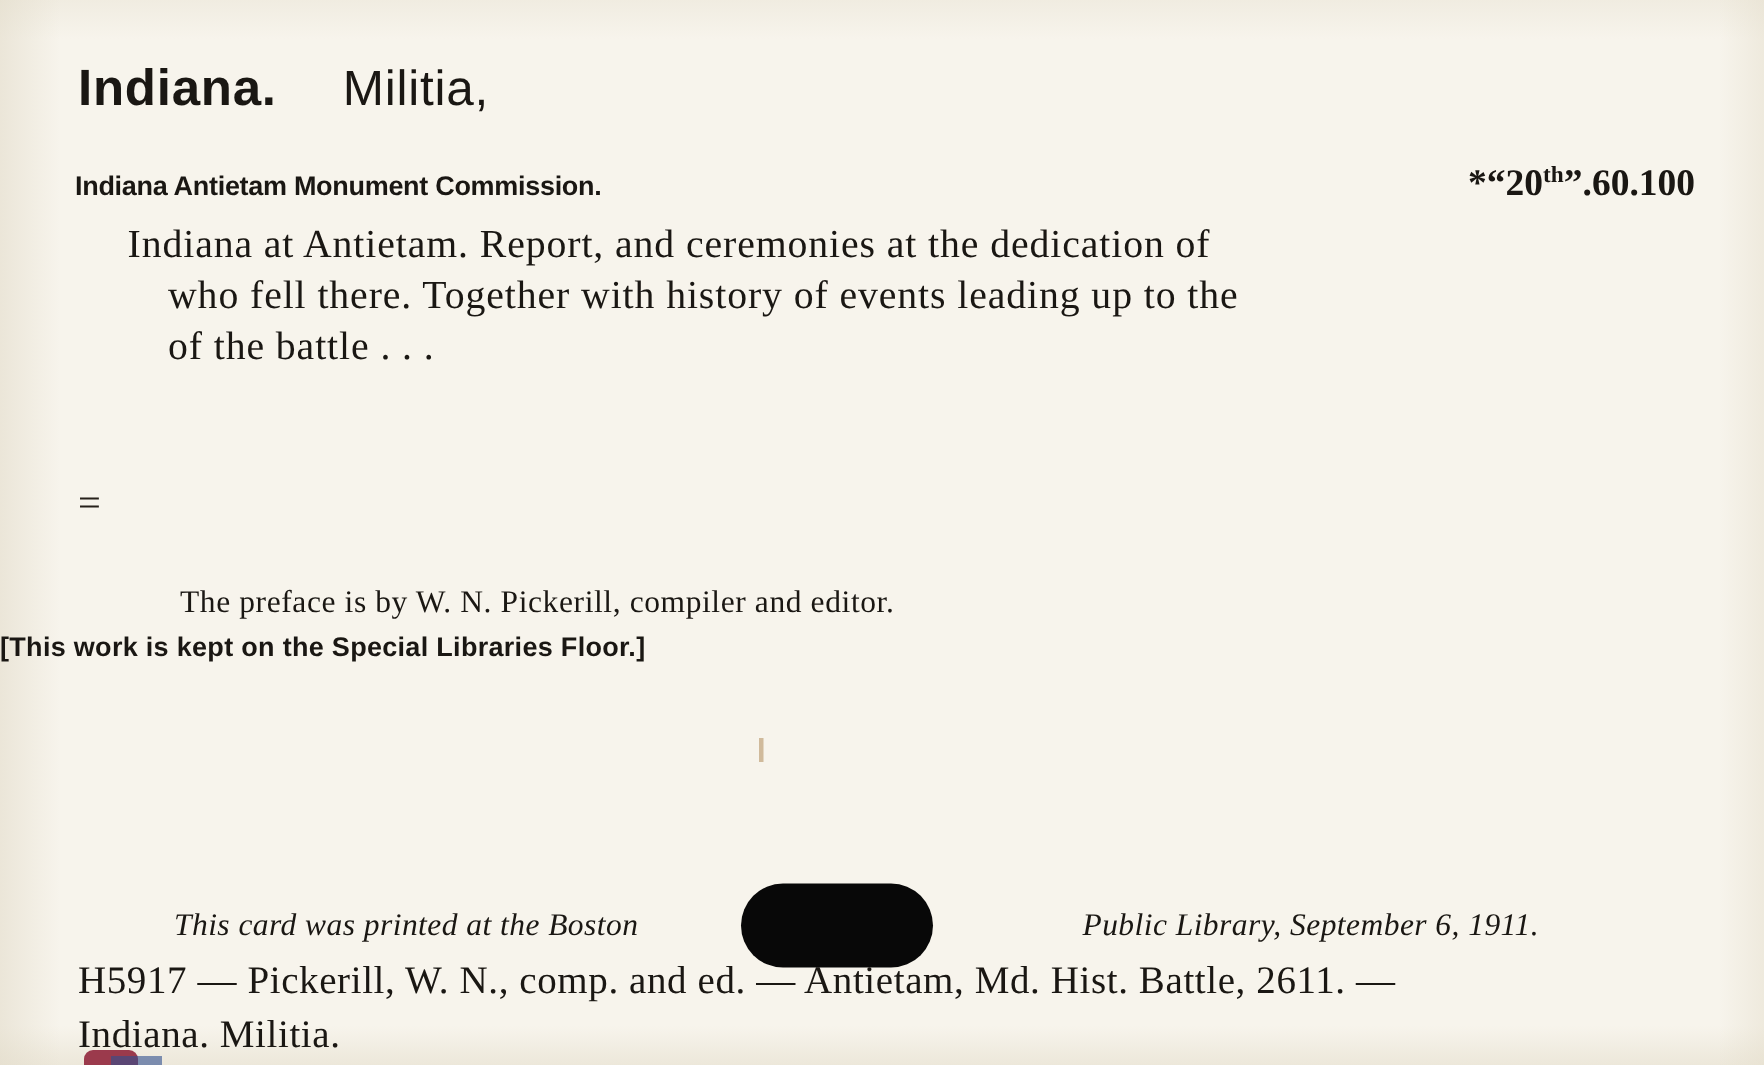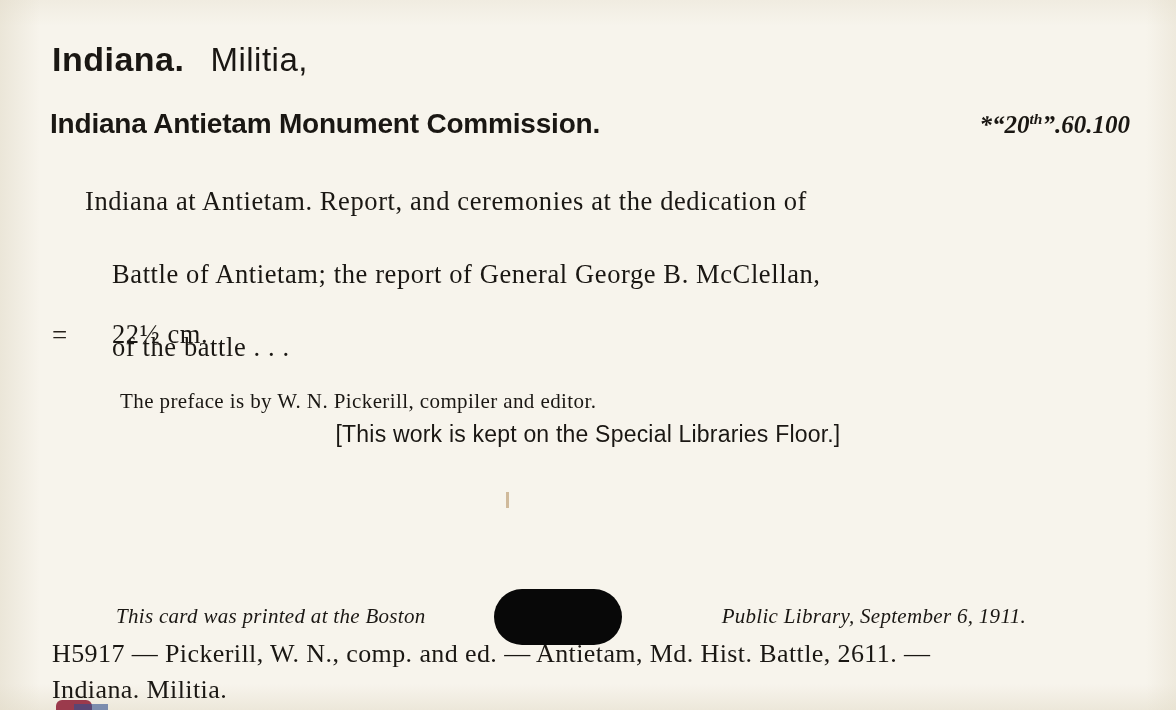--- a/index.html
+++ b/index.html
@@ -45,64 +45,63 @@
   }
   .heading .h-main {
     font-size: 34px;
     font-weight: 700;
     letter-spacing: 0.5px;
   }
   .heading .h-sub {
     font-size: 33px;
     font-weight: 400;
     letter-spacing: 0.5px;
+    margin-left: 18px;
   }
 
   
   .entry-head {
     position: absolute;
     left: 50px;
     top: 108px;
     width: 1080px;
     display: flex;
     justify-content: space-between;
     align-items: baseline;
     font-family: "Liberation Sans", sans-serif;
   }
   .entry-head .title {
-    font-size: 28px;
+    font-size: 18px;
     font-weight: 700;
     letter-spacing: -0.2px;
   }
   .entry-head .callno {
     font-size: 25px;
     font-weight: 700;
     font-family: "Liberation Serif", serif;
     letter-spacing: 0px;
     white-space: nowrap;
-    font-style: italic;
   }
   .entry-head .callno sup {
     font-size: 0.62em;
     vertical-align: super;
   }
 
   
   .body-block {
     position: absolute;
     left: 112px;
     top: 145px;
     width: 1022px;
     font-size: 26.5px;
     line-height: 34px;
     letter-spacing: 0.6px;
   }
   .body-block .ln {
     white-space: nowrap;
-    margin-top: 39px;
   }
   .body-block .ln.first {
     margin-left: -27px;
   }
 
   
   .eq-mark {
     position: absolute;
     left: 52px;
     top: 318px;
@@ -129,24 +128,23 @@
     font-size: 21px;
     letter-spacing: 0.4px;
   }
 
   
   .special-note {
     position: absolute;
     left: 0;
     top: 421px;
     width: 1176px;
-    text-align: center;
     font-family: "Liberation Sans", sans-serif;
-    font-weight: 400;
-    font-size: 23px;
+    font-weight: 700;
+    font-size: 18px;
     letter-spacing: 0.2px;
   }
 
   
   .stray-mark {
     position: absolute;
     left: 506px;
     top: 492px;
     width: 3px;
     height: 16px;
@@ -223,28 +221,27 @@
       <span class="h-sub">Militia,</span>
     </div>
 
     <div class="entry-head">
       <span class="title">Indiana Antietam Monument Commission.</span>
       <span class="callno"><span>*“20</span><sup>th</sup><span>”.60.100</span></span>
     </div>
 
     <div class="body-block">
       <div class="ln first">Indiana at Antietam.   Report, and ceremonies at the dedication of</div>
-      <div class="ln">Battle of Antietam; the report of General George B. McClellan,</div>
+      <div class="ln">who fell there.  Together with history of events leading up to the</div>
       <div class="ln">of the battle . . .</div>
     </div>
 
     <div class="eq-mark">=</div>
 
     <div class="imprint">
-      <div class="ln">22½ cm.</div>
     </div>
 
     <div class="preface">The preface is by W. N. Pickerill, compiler and editor.</div>
 
     <div class="special-note">[This work is kept on the Special Libraries Floor.]</div>
 
     <div class="stray-mark"></div>
 
     <div class="printed-line">
       <span>This card was printed at the Boston</span>

